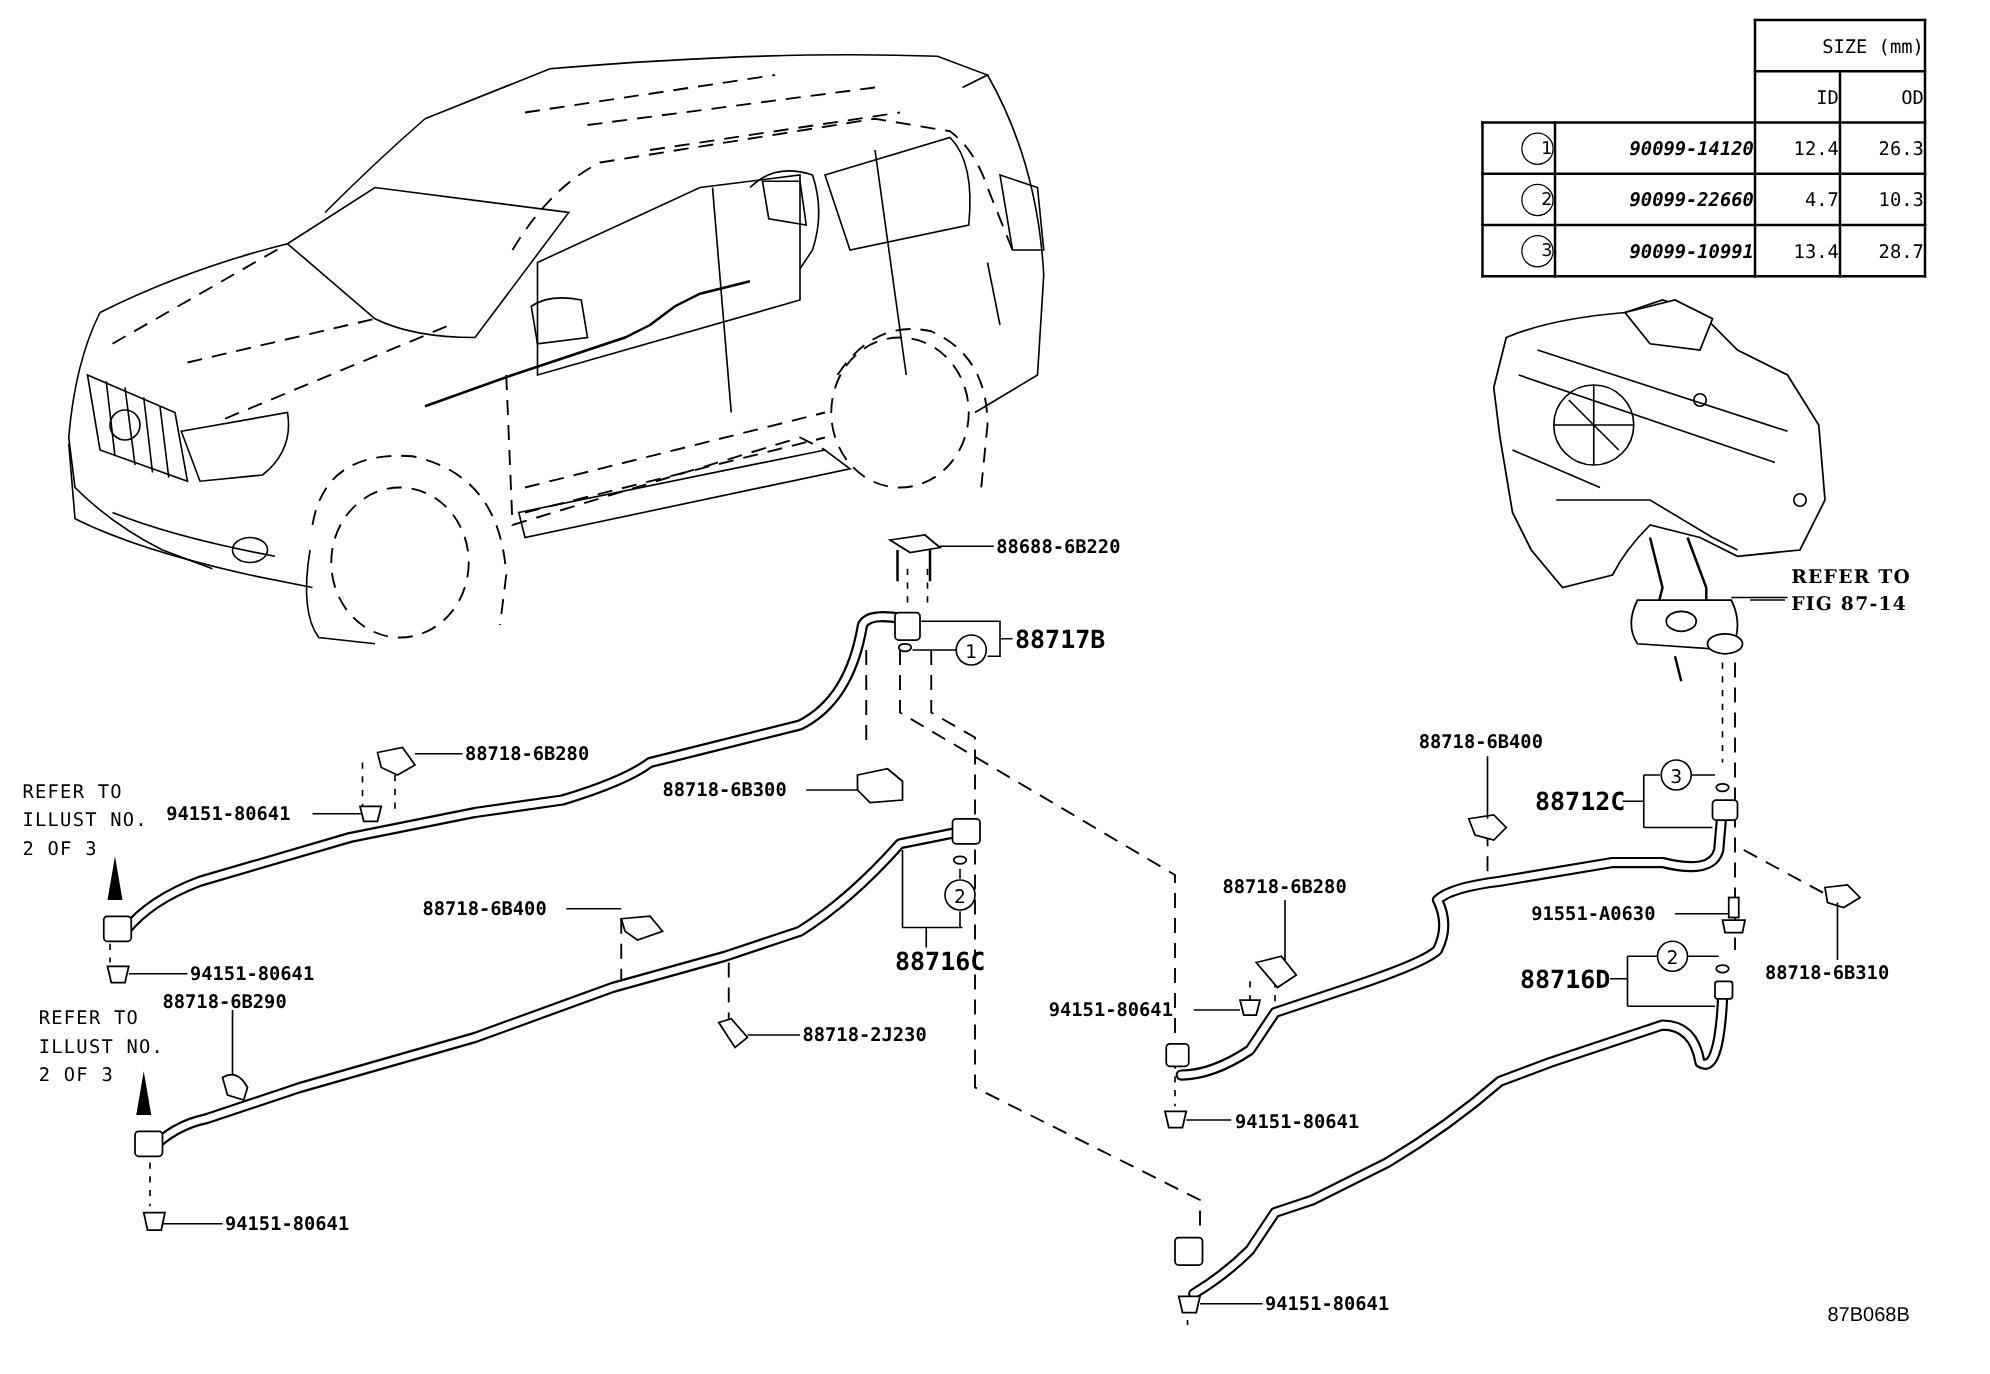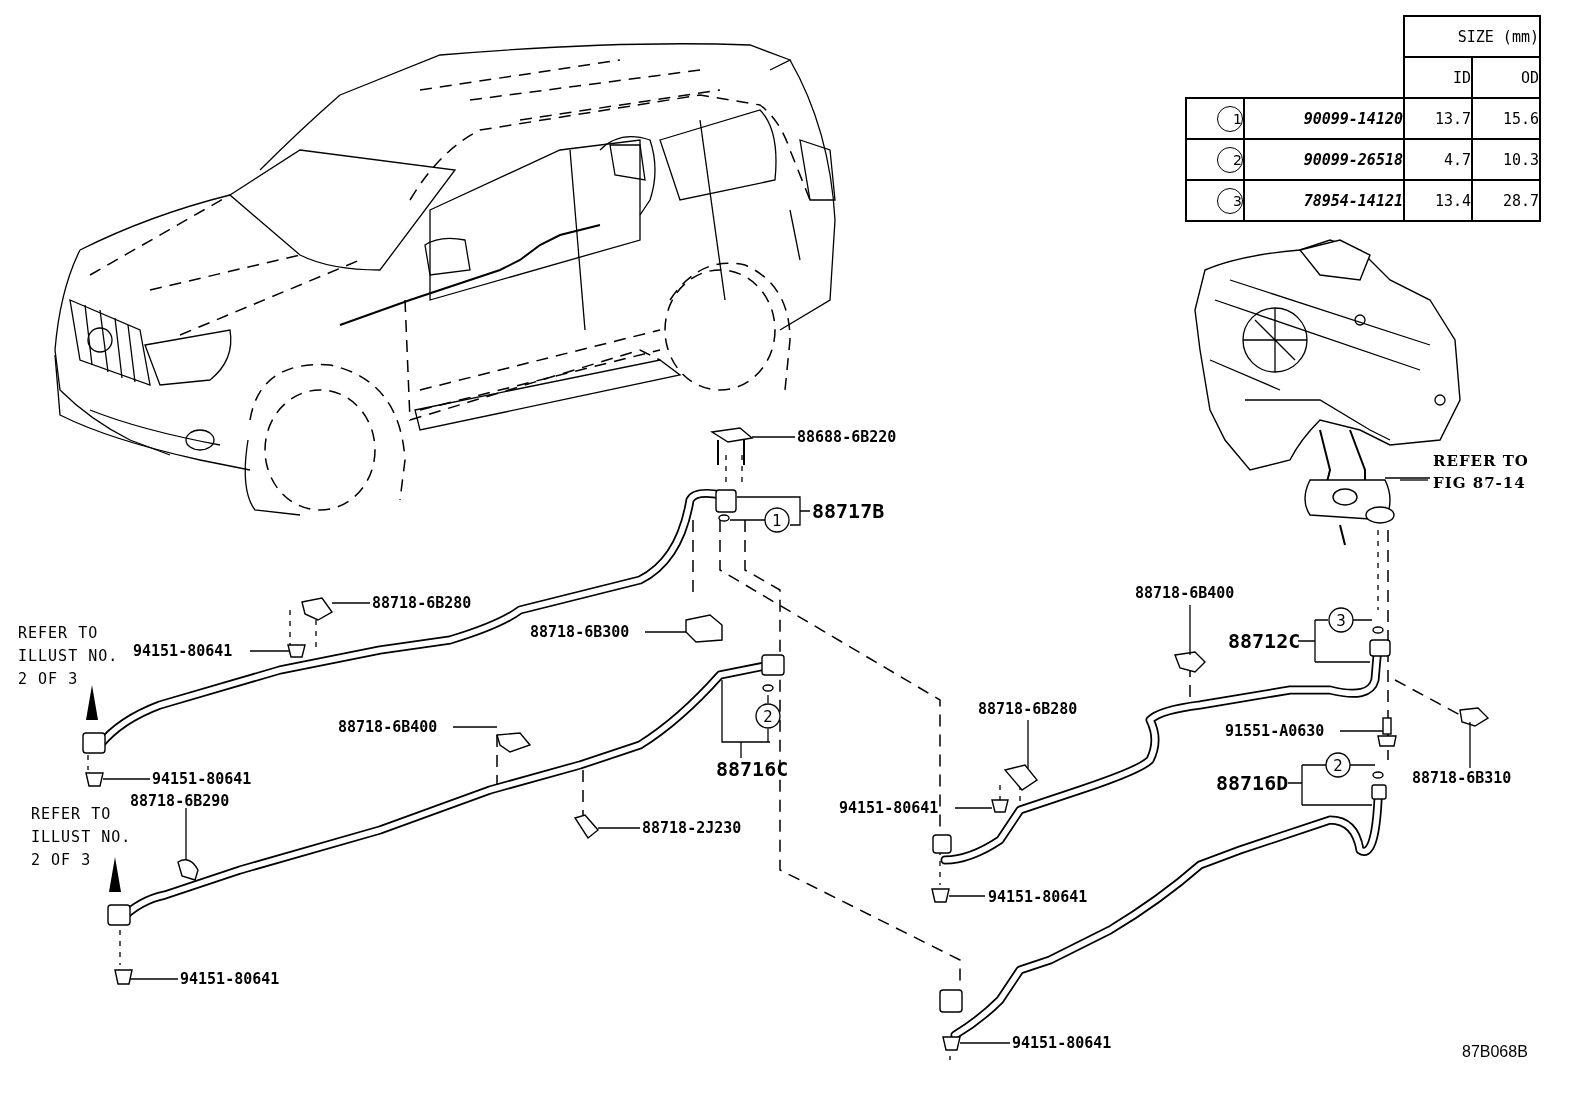--- a/index.html
+++ b/index.html
@@ -39,32 +39,32 @@
   </tr>
   <tr>
     <td class="blank c1"></td>
     <td class="blank c2"></td>
     <td class="c3">ID</td>
     <td class="c4">OD</td>
   </tr>
   <tr>
     <td class="c1"><span class="circ">1</span></td>
     <td class="c2">90099-14120</td>
-    <td class="c3">13.7</td>
-    <td class="c4">15.6</td>
+    <td class="c3">12.4</td>
+    <td class="c4">26.3</td>
   </tr>
   <tr>
     <td class="c1"><span class="circ">2</span></td>
-    <td class="c2">90099-26518</td>
+    <td class="c2">90099-22660</td>
     <td class="c3">4.7</td>
     <td class="c4">10.3</td>
   </tr>
   <tr>
     <td class="c1"><span class="circ">3</span></td>
-    <td class="c2">78954-14121</td>
+    <td class="c2">90099-10991</td>
     <td class="c3">13.4</td>
     <td class="c4">28.7</td>
   </tr>
 </tbody>
   </table>
 
 <svg id="diagram" width="1592" height="1099" viewBox="0 0 1592 1099">
 
   <g class="thin">
 

